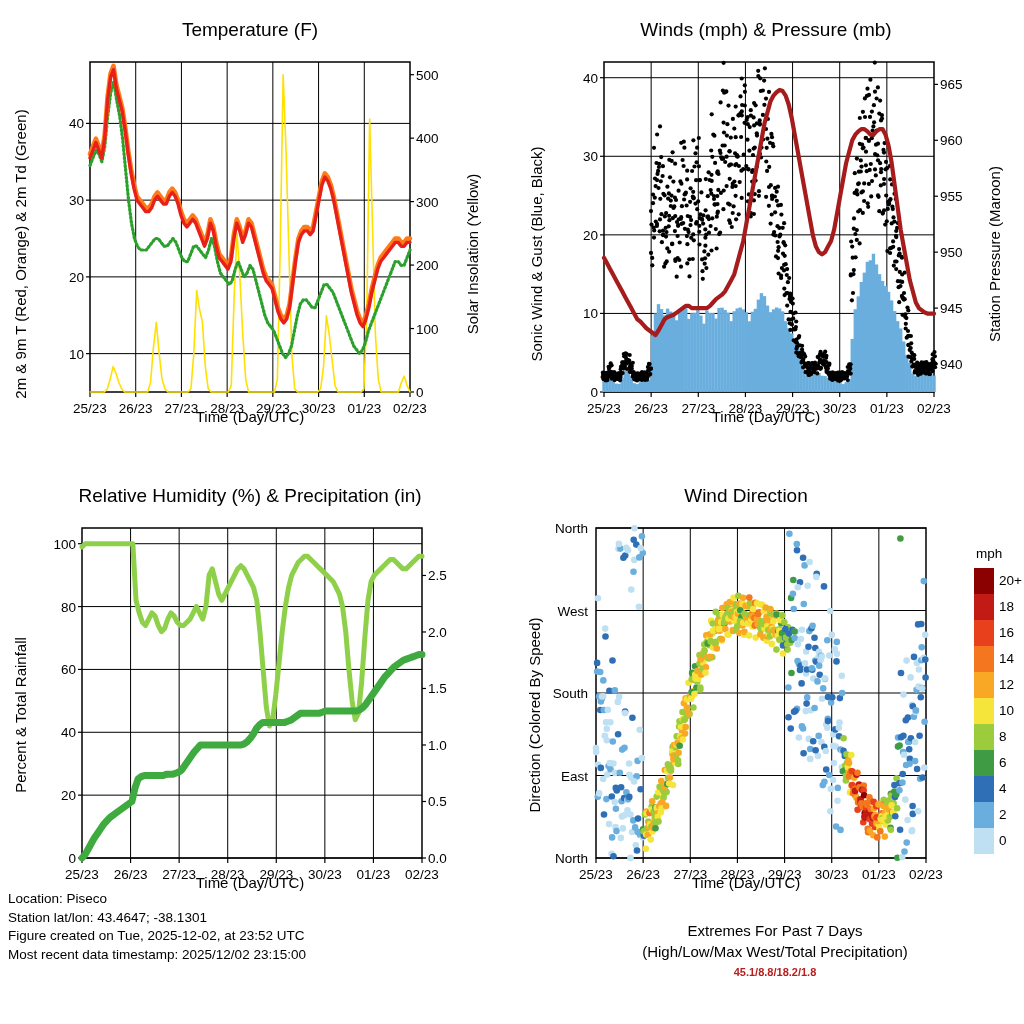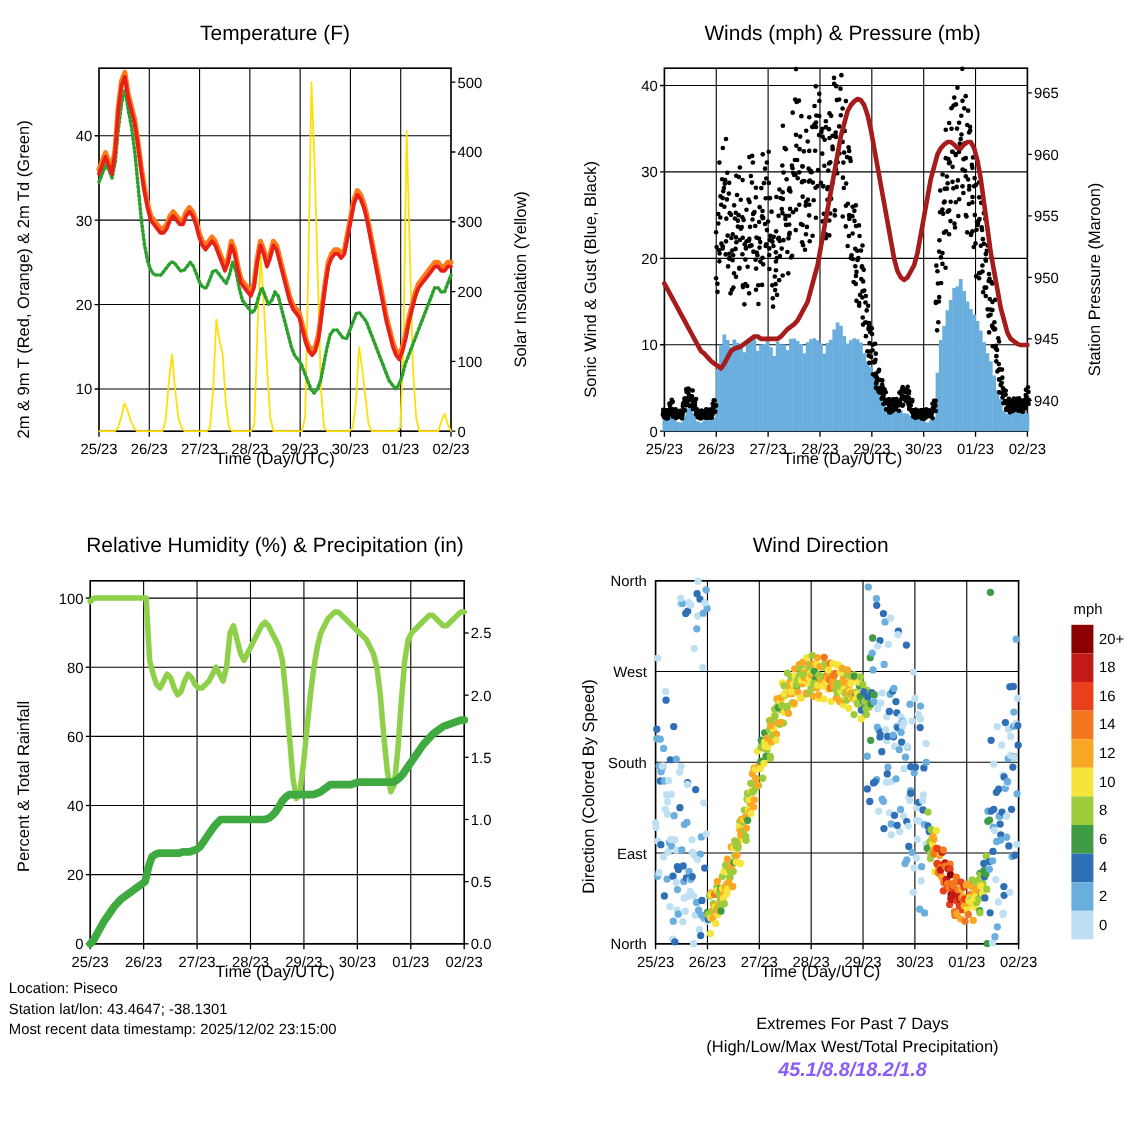--- a/index.html
+++ b/index.html
@@ -4,21 +4,21 @@
 <style>
   html,body{margin:0;padding:0;}
   body{width:1024px;height:1024px;background:#ffffff;font-family:"Liberation Sans",sans-serif;color:#000;overflow:hidden;}
   .page{position:relative;width:968px;height:1024px;}
   .panel{position:absolute;}
   svg{display:block;}
   text{font-family:"Liberation Sans",sans-serif;}
   .axlbl{font-size:15px;}
   .footer{position:absolute;left:8px;top:890px;font-size:13.5px;line-height:18.5px;}
   .extremes{position:absolute;left:540px;top:920px;width:470px;text-align:center;font-size:15px;line-height:21px;}
-  .extremes .vals{color:#8b5cf6;font-weight:bold;font-size:18px;font-style:italic;}
+  .extremes .vals{color:#b91c1c;font-weight:bold;font-size:11px;}
 </style>
 </head>
 <body>
 
 <div class="page">
 
   <div class="panel" style="left:0px;top:14px;">
     <svg width="500" height="420" id="svg-temp">
       <text x="250" y="22" text-anchor="middle" style="font-size:19px">Temperature (F)</text>
       <g id="temp-body">
@@ -2127,20 +2127,21 @@
           <text x="483" y="365" font-size="13.5">0</text>
         </g>
       <text x="24" y="235" text-anchor="middle" transform="rotate(-90 24 235)" class="axlbl">Direction (Colored By Speed)</text>
       <text x="230" y="408" text-anchor="middle" class="axlbl">Time (Day/UTC)</text>
     </svg>
   </div>
 
   <div class="footer">
     <div>Location: Piseco</div>
     <div>Station lat/lon: 43.4647; -38.1301</div>
+    <div>Figure created on Tue, 2025-12-02, at 23:52 UTC</div>
     <div>Most recent data timestamp: 2025/12/02 23:15:00</div>
   </div>
 
   <div class="extremes">
     <div>Extremes For Past 7 Days</div>
     <div>(High/Low/Max West/Total Precipitation)</div>
     <div class="vals">45.1/8.8/18.2/1.8</div>
   </div>
 
 </div>

